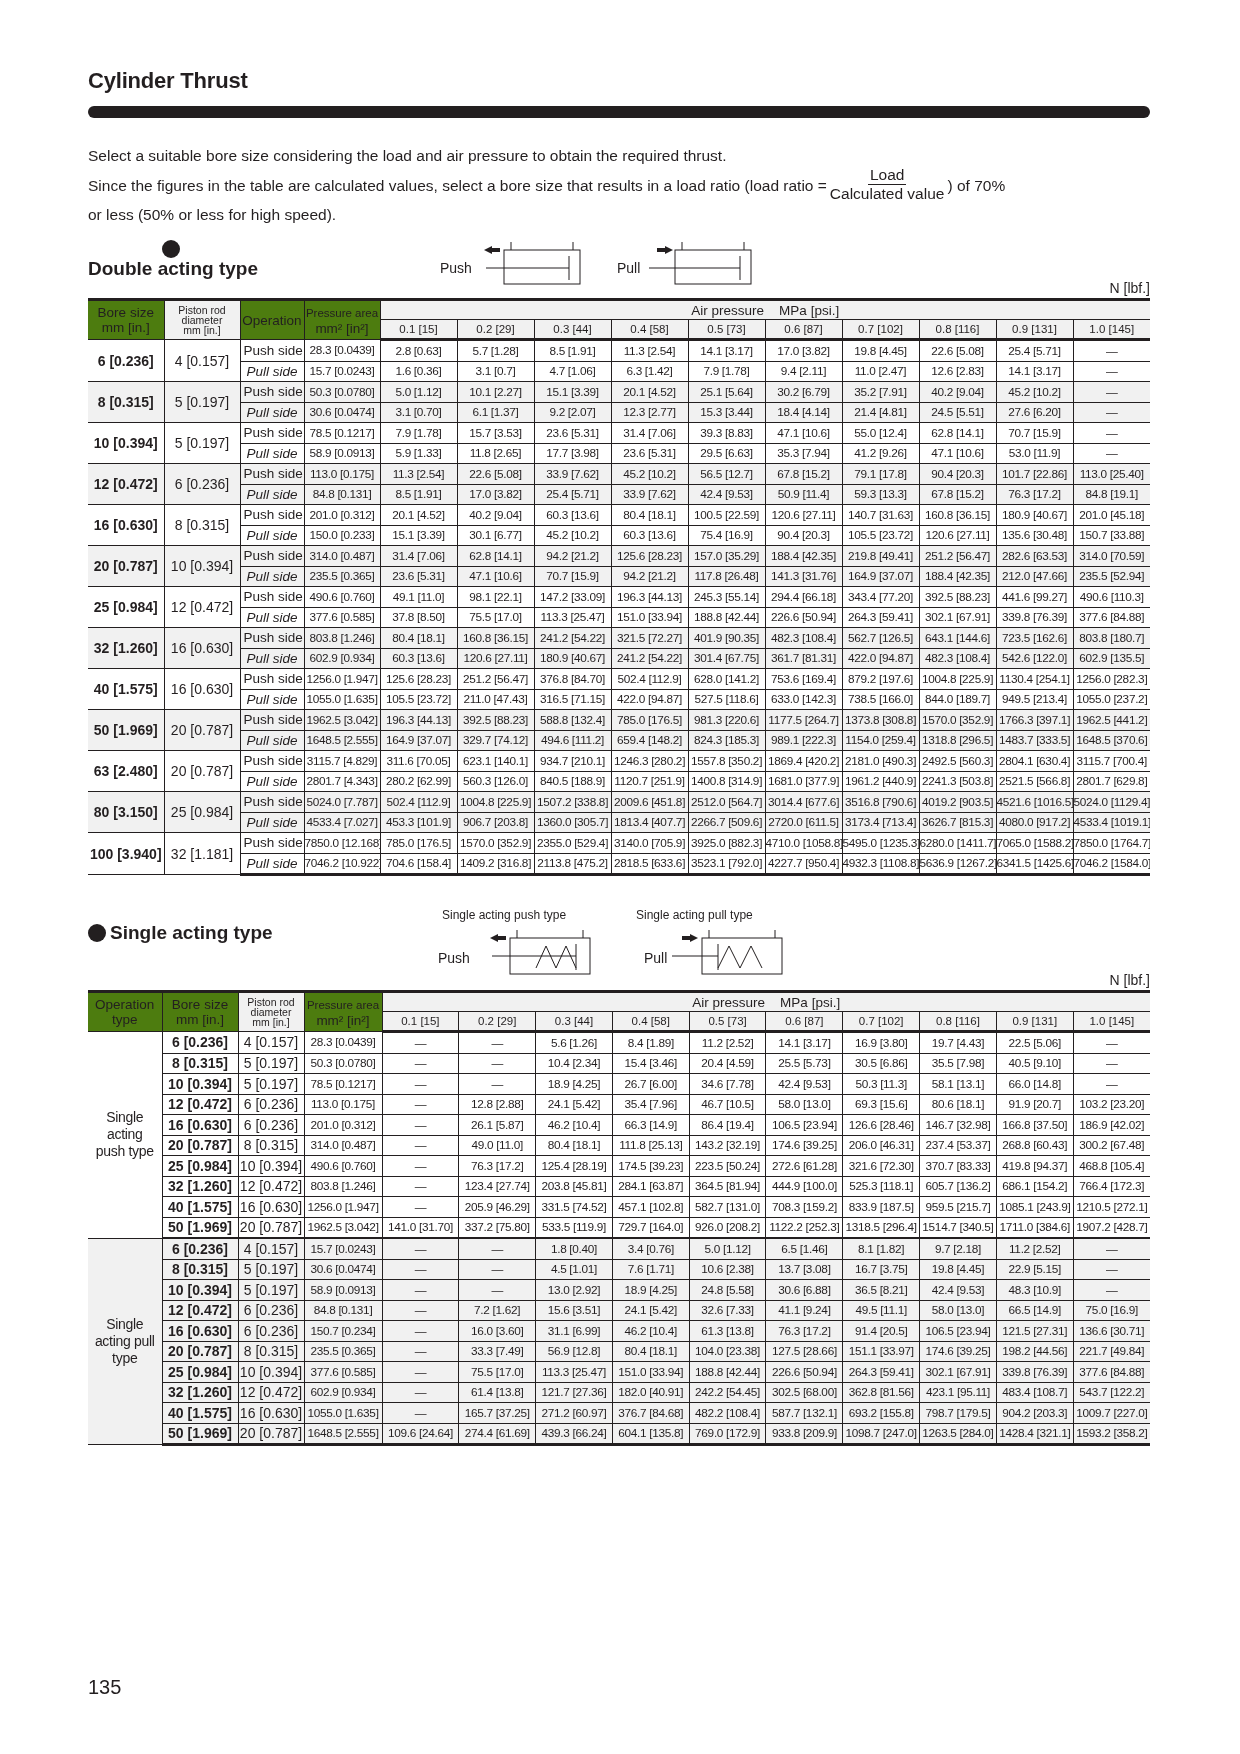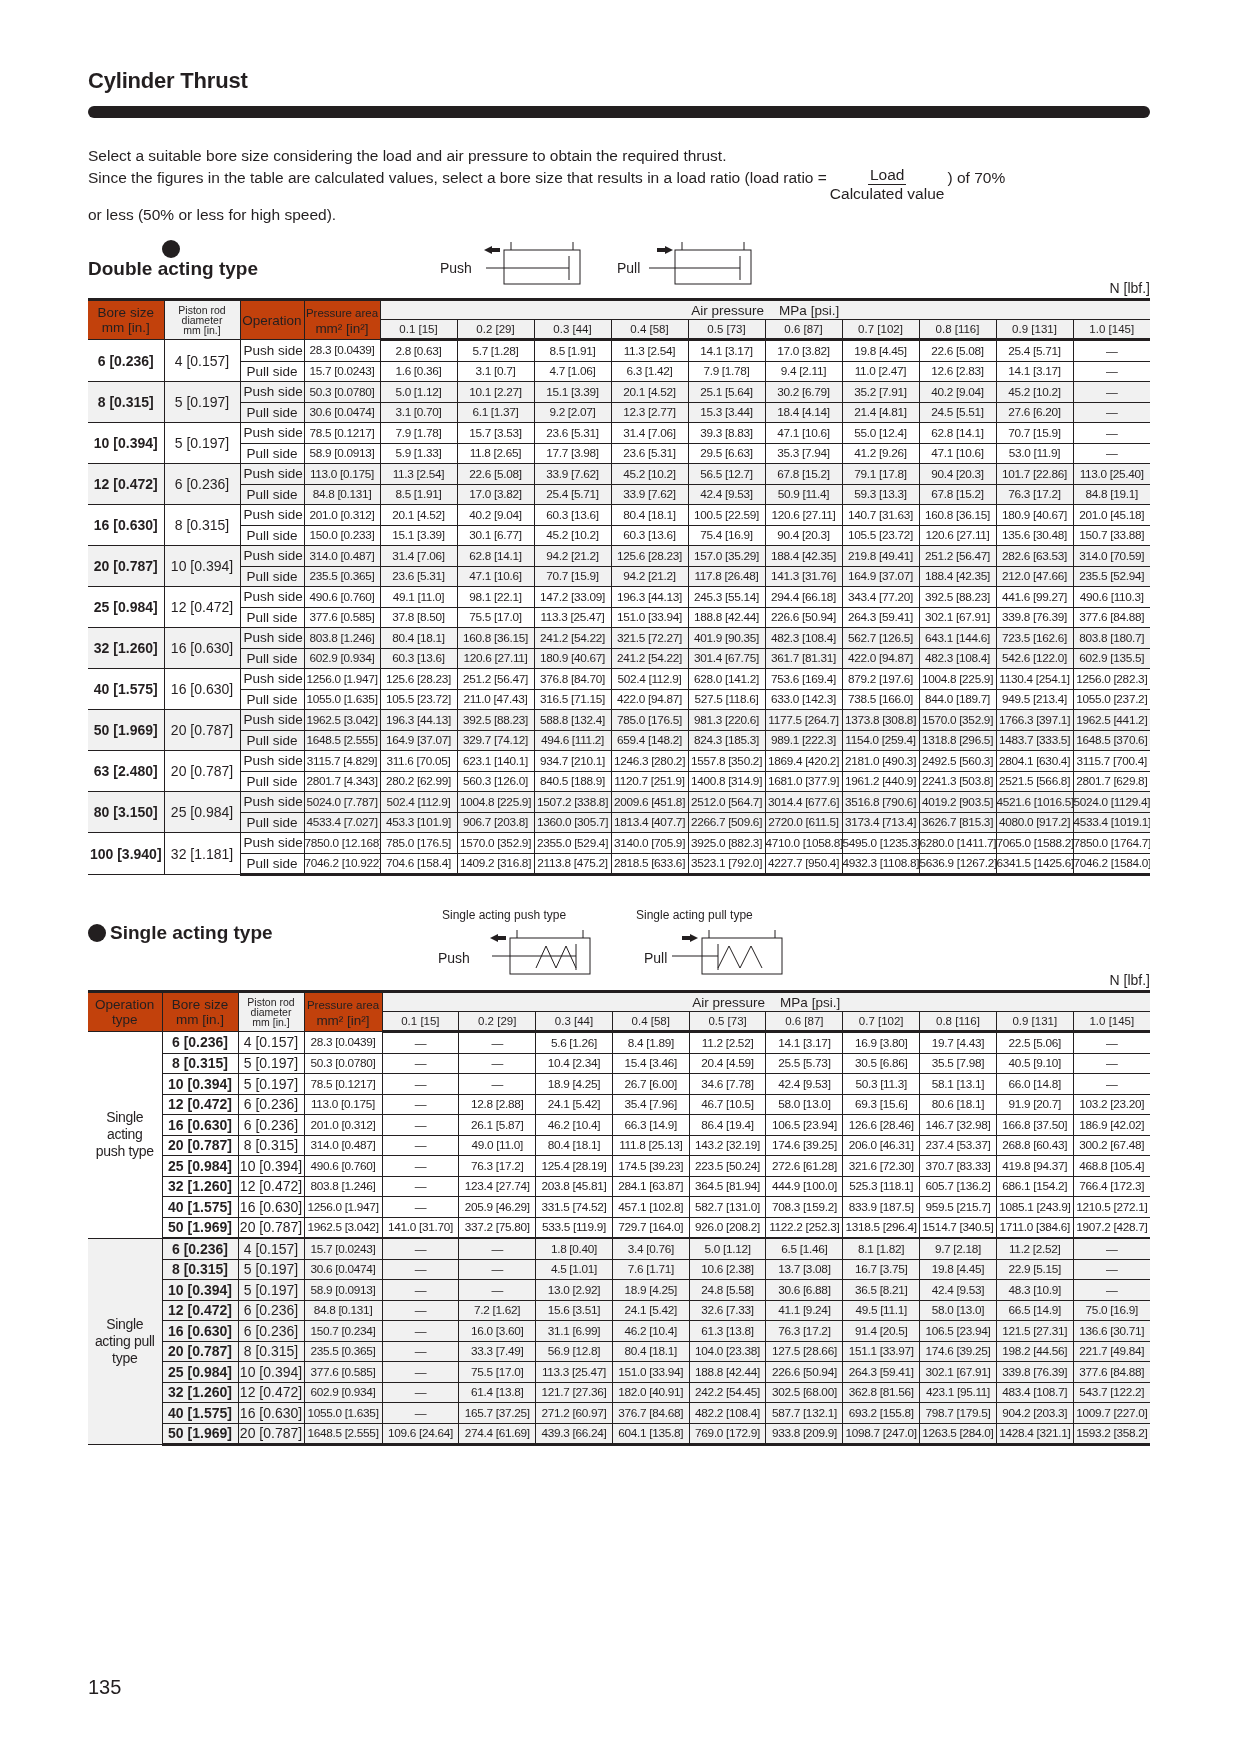--- a/index.html
+++ b/index.html
@@ -1,46 +1,46 @@
 <!DOCTYPE html>
 <html><head>
 <meta charset="utf-8">
 <style>
   html, body { margin: 0; padding: 0; background: #ffffff; }
   body { width: 1240px; height: 1754px; position: relative; font-family: "Liberation Sans", sans-serif; color: #231f20; overflow: hidden; }
   .page { position: absolute; left: 88px; top: 0; width: 1062px; }
   .title { position: absolute; top: 68px; left: 0; font-size: 22px; font-weight: bold; letter-spacing: -0.2px; }
   .title-bar { position: absolute; top: 106px; left: 0; width: 1062px; height: 12px; background: #231f20; border-radius: 6px; }
   .intro { position: absolute; top: 145px; left: 0; width: 1062px; font-size: 15.5px; line-height: 22px; }
-  .intro .line2 { display: flex; align-items: flex-start; white-space: nowrap; }
+  .intro .line2 { display: flex; align-items: center; white-space: nowrap; }
   .frac { display: inline-flex; flex-direction: column; align-items: center; margin: 0 1px; line-height: 18px; position: relative; top: -1px; }
   .frac .num { border-bottom: 1px solid #231f20; padding: 0 2px; }
   .frac .den { padding: 0 2px; }
   .section-head { position: absolute; left: 0; font-size: 19px; font-weight: bold; display: flex; align-items: center; }
   .bullet { display: inline-block; width: 18px; height: 18px; border-radius: 50%; background: #231f20; margin-right: 4px; }
   .diagram { position: absolute; }
   .diagram svg { display: block; }
   .diag-caption { font-size: 12px; position: absolute; white-space: nowrap; }
   .unit { position: absolute; right: 0; font-size: 14px; }
   table { border-collapse: collapse; position: absolute; left: 0; width: 1062px; table-layout: fixed; }
   th, td { border: 1px solid #231f20; text-align: center; padding: 0; font-weight: normal; white-space: nowrap; overflow: hidden; }
   thead tr:first-child th { border-top: 3px solid #231f20; }
   thead tr:last-child th { border-bottom: 3px solid #231f20; }
   tbody tr:last-child td { border-bottom: 3px solid #231f20; }
-  th.hsm { font-size: 13.5px; line-height: 15px; background: #c2410c; }
+  th.hsm { font-size: 13.5px; line-height: 15px; background: #4d7c0f; }
   th.hxs { font-size: 10.5px; line-height: 10px; background: #f1f1f1; }
   th.hcol { font-size: 11.5px; background: #f1f1f1; height: 18px; }
   th.hair { font-size: 13.5px; background: #f1f1f1; height: 18px; border-bottom: 1px solid #231f20; }
   th:first-child, td:first-child { border-left: none; }
   th:last-child, td:last-child { border-right: none; }
   td { font-size: 11.8px; height: 19.5px; letter-spacing: -0.3px; }
   td.bore { font-weight: bold; font-size: 14px; letter-spacing: 0; }
   td.rod { font-size: 14px; letter-spacing: 0; }
   td.op { font-size: 13.5px; letter-spacing: 0; text-align: left; padding-left: 3px; }
-  td.op.pull { text-align: center; padding-left: 0; }
+  td.op.pull { text-align: center; padding-left: 0; font-style: italic; }
   td.optype { font-size: 14px; line-height: 17px; white-space: normal; background: #f1f1f1; }
   tr.shade td { background: #f1f1f1; }
   tr.shade td.bore, tr.shade td.rod { background: #f1f1f1; }
   .page-num { position: absolute; left: 88px; top: 1676px; font-size: 20px; }
 </style>
 </head>
 <body>
 
 <div class="page">
   <div class="title">Cylinder Thrust</div>

